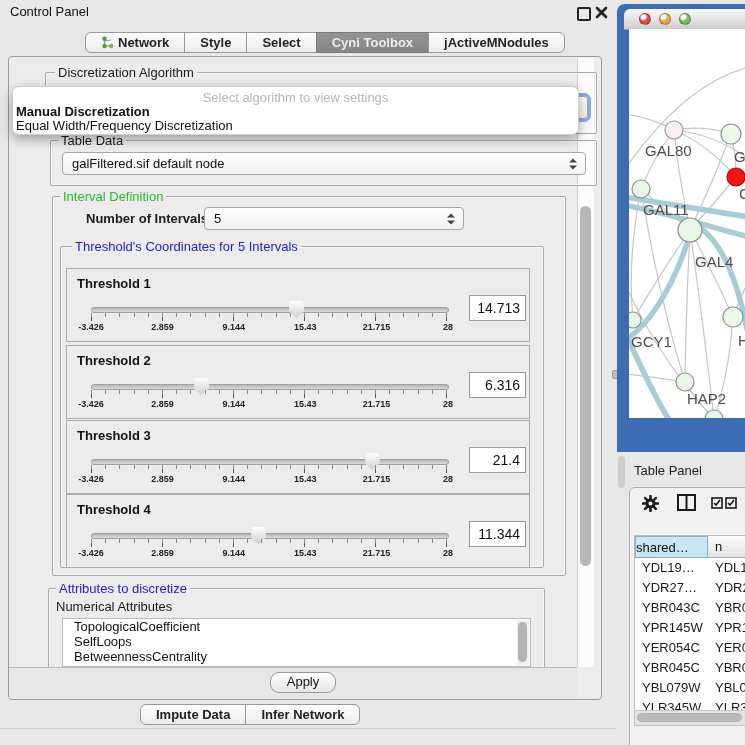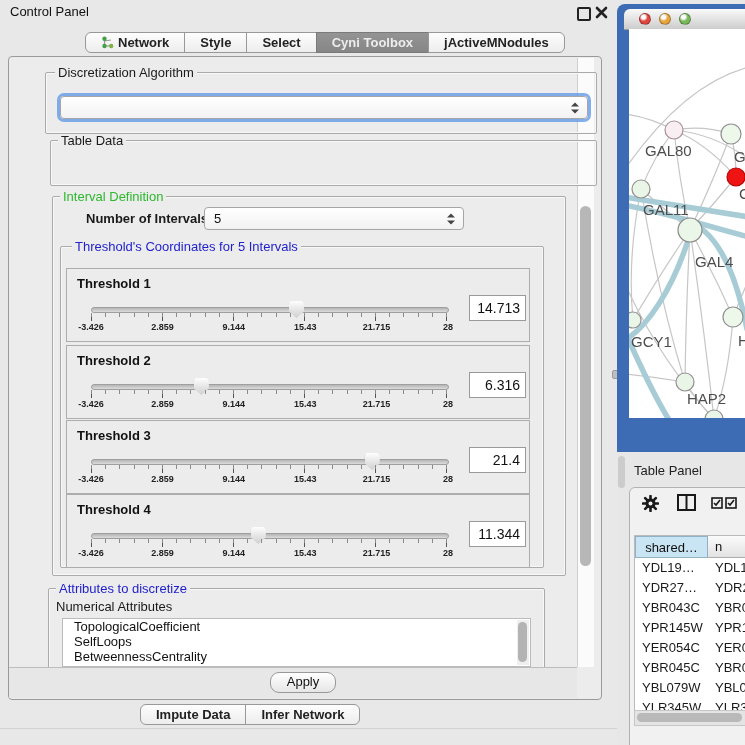--- a/index.html
+++ b/index.html
@@ -89,21 +89,21 @@
   .table-panel{left:617px;top:452px;width:128px;height:293px;background:#e7e7e7;}
   .tp-title{position:absolute;left:17px;top:11px;font-size:13px;color:#222;}
   .tp-scrollpiece{position:absolute;left:1px;top:4px;width:7px;height:32px;background:#cccccc;border-radius:4px;}
   .tp-inner{position:absolute;left:12px;top:35px;width:116px;height:258px;background:#f1f1f1;
             border:1px solid #b2b2b2;border-radius:6px 0 0 0;}
   .tp-toolbar{position:absolute;left:0;top:0;width:100%;height:46px;}
   .tbl{position:absolute;left:4px;top:47px;width:112px;height:175px;background:#fff;border:1px solid #bbb;
        border-right:none;overflow:hidden;}
   .tbl-header{display:flex;height:22px;}
   .th-cell{font-size:13px;line-height:22px;border-right:1px solid #9fb6c4;box-sizing:border-box;overflow:hidden;white-space:nowrap;}
-  .th-sel{width:73px;background:#c9e4f2;border:1px solid #8fb2c6;text-align:center;color:#111;}
+  .th-sel{width:73px;background:#c9e4f2;border:1px solid #8fb2c6;text-align:left;color:#111;}
   .th-plain{flex:1;background:linear-gradient(#fbfbfb,#e2e2e2);border-bottom:1px solid #adadad;padding-left:7px;color:#111;}
   .tbl-row{display:flex;height:20px;font-size:13px;line-height:20px;white-space:nowrap;}
   .td1{width:73px;padding-left:7px;box-sizing:border-box;overflow:hidden;}
   .td2{flex:1;padding-left:7px;overflow:hidden;}
   .hscroll{position:absolute;left:4px;top:222px;width:112px;height:14px;background:#e4e4e4;border:1px solid #c6c6c6;border-right:none;}
   .hscroll-thumb{position:absolute;left:2px;top:2px;width:105px;height:9px;background:#b9b9b9;border-radius:5px;}
 
   .divider-knob{left:612px;top:370px;width:5px;height:7px;background:#bdbdbd;border:1px solid #9a9a9a;border-radius:2px;}
   svg text{font-family:"Liberation Sans",sans-serif;}
 </style>
@@ -151,20 +151,24 @@
   <div class="abs vscroll-thumb"></div>
 
   <div class="abs group" style="left:45px;top:72px;width:550px;height:60px;"></div>
   <div class="abs group-label lbl-black" style="left:55px;top:66px;">Discretization Algorithm</div>
   <div class="abs combo focus-ring" style="left:60px;top:96px;width:517px;height:21px;">
     <span class="spin"></span>
   </div>
 
   <div class="abs group" style="left:50px;top:140px;width:545px;height:44px;"></div>
   <div class="abs group-label lbl-black" style="left:58px;top:134px;">Table Data</div>
+  <div class="abs combo" style="left:62px;top:152px;width:513px;height:21px;">
+    <span>galFiltered.sif default node</span>
+    <span class="spin"></span>
+  </div>
 
   <div class="abs group" style="left:52px;top:196px;width:512px;height:378px;"></div>
   <div class="abs group-label lbl-green" style="left:60px;top:190px;">Interval Definition</div>
 
   <div class="abs" style="left:86px;top:211px;font-size:13px;font-weight:bold;">Number of Intervals</div>
   <div class="abs combo" style="left:204px;top:207px;width:249px;height:21px;">
     <span>5</span>
     <span class="spin"></span>
   </div>
 
@@ -192,20 +196,27 @@
   <div id="bottomTabs" class="abs tabstrip">
       <div class="tab">
         <span>Impute Data</span>
       </div>
       <div class="tab">
         <span>Infer Network</span>
       </div>
     </div>
   <div class="abs bottom-rule"></div>
 
+  <div class="abs popup">
+    <div class="popup-placeholder">Select algorithm to view settings</div>
+    <div id="popupItems">
+        <div class="popup-item" style="top: 17px; font-weight: bold;">Manual Discretization</div>
+        <div class="popup-item" style="top: 31px;">Equal Width/Frequency Discretization</div>
+      </div>
+  </div>
 
   <div class="abs divider-knob"></div>
 
   <div class="abs net-window">
     <div class="net-titlebar">
       <div class="light" style="left: 15px; background: radial-gradient(circle at 35% 30%, rgba(255, 255, 255, 0.8) 0px, rgba(255, 255, 255, 0.8) 2px, rgb(224, 68, 62) 45%); border: 1px solid rgba(0, 0, 0, 0.3); box-sizing: border-box;" id="lightR"></div>
       <div class="light" style="left: 35px; background: radial-gradient(circle at 35% 30%, rgba(255, 255, 255, 0.8) 0px, rgba(255, 255, 255, 0.8) 2px, rgb(230, 164, 59) 45%); border: 1px solid rgba(0, 0, 0, 0.3); box-sizing: border-box;" id="lightY"></div>
       <div class="light" style="left: 55px; background: radial-gradient(circle at 35% 30%, rgba(255, 255, 255, 0.8) 0px, rgba(255, 255, 255, 0.8) 2px, rgb(119, 184, 87) 45%); border: 1px solid rgba(0, 0, 0, 0.3); box-sizing: border-box;" id="lightG"></div>
     </div>
     <div class="net-canvas">

